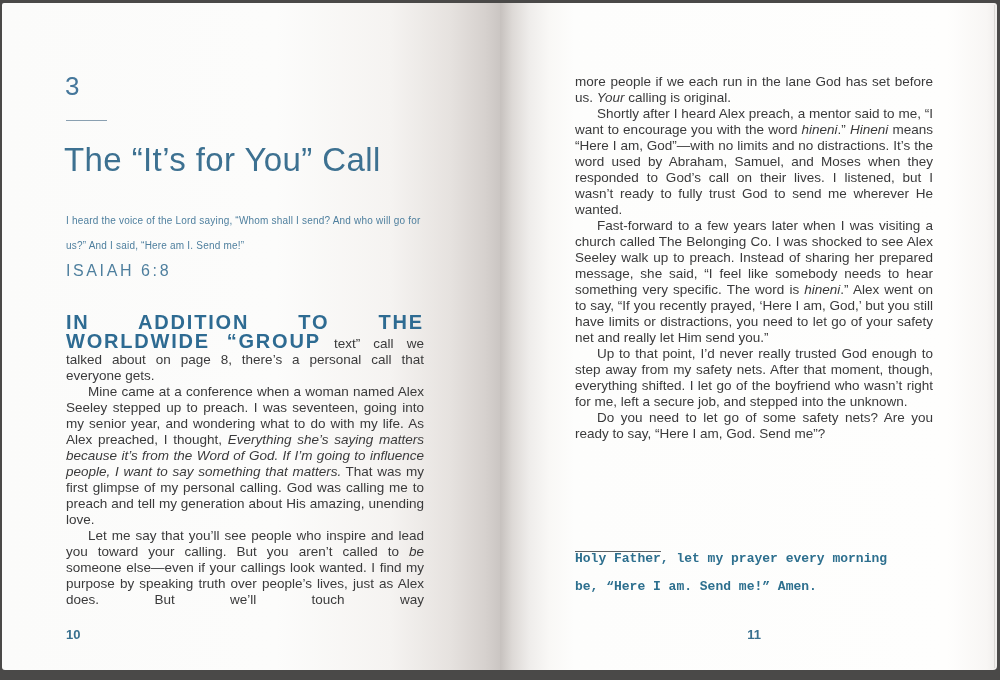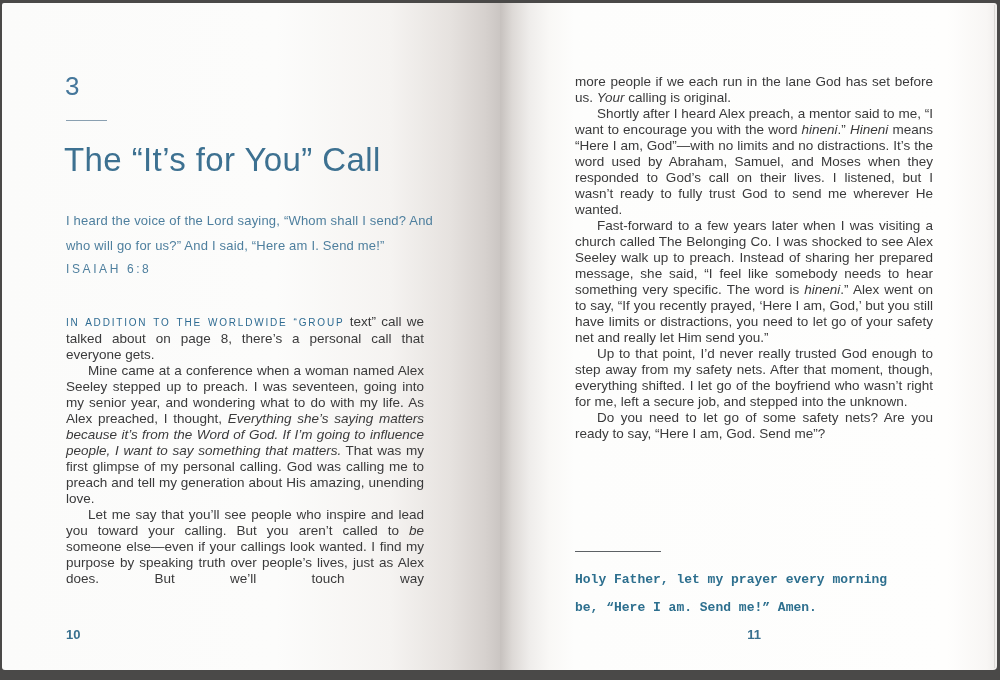--- a/index.html
+++ b/index.html
@@ -84,31 +84,31 @@
     font-weight: normal;
     letter-spacing: 0.4px;
     color: #3d7191;
   }
 
   .epigraph {
     position: absolute;
     left: 64px;
     top: 206px;
     width: 376px;
-    font-size: 13px;
+    font-size: 10px;
     line-height: 24.5px;
     letter-spacing: 0.2px;
     color: #4e7f9e;
   }
 
   .scripture-ref {
     position: absolute;
     left: 64px;
     top: 259px;
-    font-size: 12px;
+    font-size: 16px;
     letter-spacing: 2.6px;
     color: #4e7f9e;
   }
 
   .body-text {
     position: absolute;
     width: 358px;
     font-size: 13.5px;
     line-height: 16px;
     color: #3a3a3b;
@@ -119,23 +119,24 @@
   .body-text-right { left: 75px; top: 71px;  }
 
   .body-text p { margin: 0; }
   .body-text p.indent { text-indent: 22px; }
   
   .body-text p.cont { text-align-last: justify; }
 
   .run-italic { font-style: italic; }
 
   .run-lead {
-    font-size: 10px;
+    font-size: 20px;
     letter-spacing: 1.8px;
     color: #2e6b92;
+    font-weight: bold;
   }
 
   .page-number {
     position: absolute;
     top: 624px;
     font-size: 13px;
     font-weight: bold;
     color: #38708f;
   }
   .page-number-left  { left: 64px; text-align: center; }
@@ -147,21 +148,21 @@
     left: 75px;
     top: 548px;
     width: 86px;
     height: 1px;
     background: #5d6165;
   }
 
   .prayer {
     position: absolute;
     left: 75px;
-    top: 563px;
+    top: 542px;
     width: 370px;
     font-family: "Liberation Mono", monospace;
     font-weight: bold;
     font-size: 13px;
     line-height: 28px;
     color: #2d6f8e;
   }
 </style>
 </head>
 <body>

